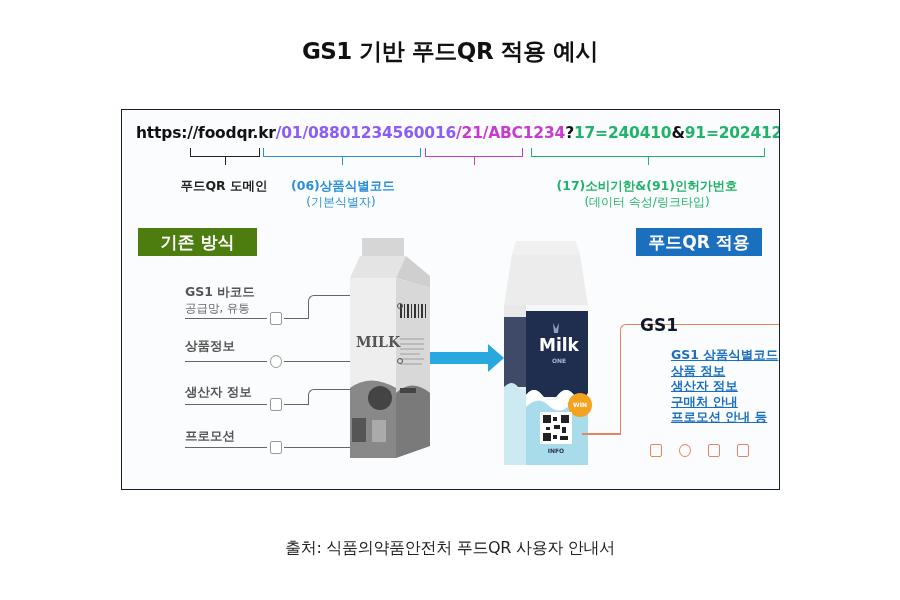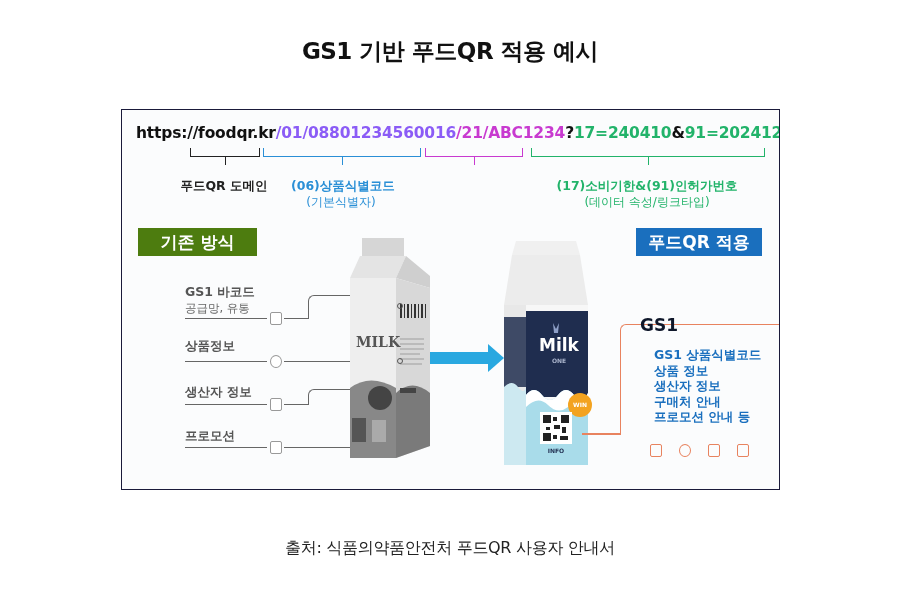--- a/index.html
+++ b/index.html
@@ -34,21 +34,21 @@
   
   .carton-old { position:absolute; left:228px; top:128px; width:90px; height:210px; }
   .carton-new { position:absolute; left:376px; top:125px; width:90px; height:215px; }
   .arrow { position:absolute; left:308px; top:242px; width:62px; height:12px; background:#29a8e0; }
   .arrowhead { position:absolute; left:366px; top:234px; width:0; height:0;
                border-top:14px solid transparent; border-bottom:14px solid transparent; border-left:16px solid #29a8e0; }
 
   
   .gs1title { position:absolute; left:518px; top:176px; color:#0f172a; font-weight:bold; font-size:17px; line-height:22px;margin-top:28px; }
   .gs1title .big { font-size:20px; }
-  .newlist { position:absolute; left:532px; top:237px; color:#1a6fbe; font-weight:bold; font-size:12.5px; line-height:15.5px; }
+  .newlist { position:absolute; left:549px; top:237px; color:#1a6fbe; font-weight:bold; font-size:12.5px; line-height:15.5px;text-decoration:underline; }
   .orange-line { position:absolute; border-color:#e8835f; border-style:solid; }
   .picons { position:absolute; left:528px; top:334px; display:flex; gap:17px; }
   .picon { width:10px; height:11px; border:1px solid #e8835f; border-radius:2px; }
 </style>
 </head>
 <body>
 
 <div class="title">GS1 기반 푸드QR 적용 예시</div>
 
 <div class="frame">

